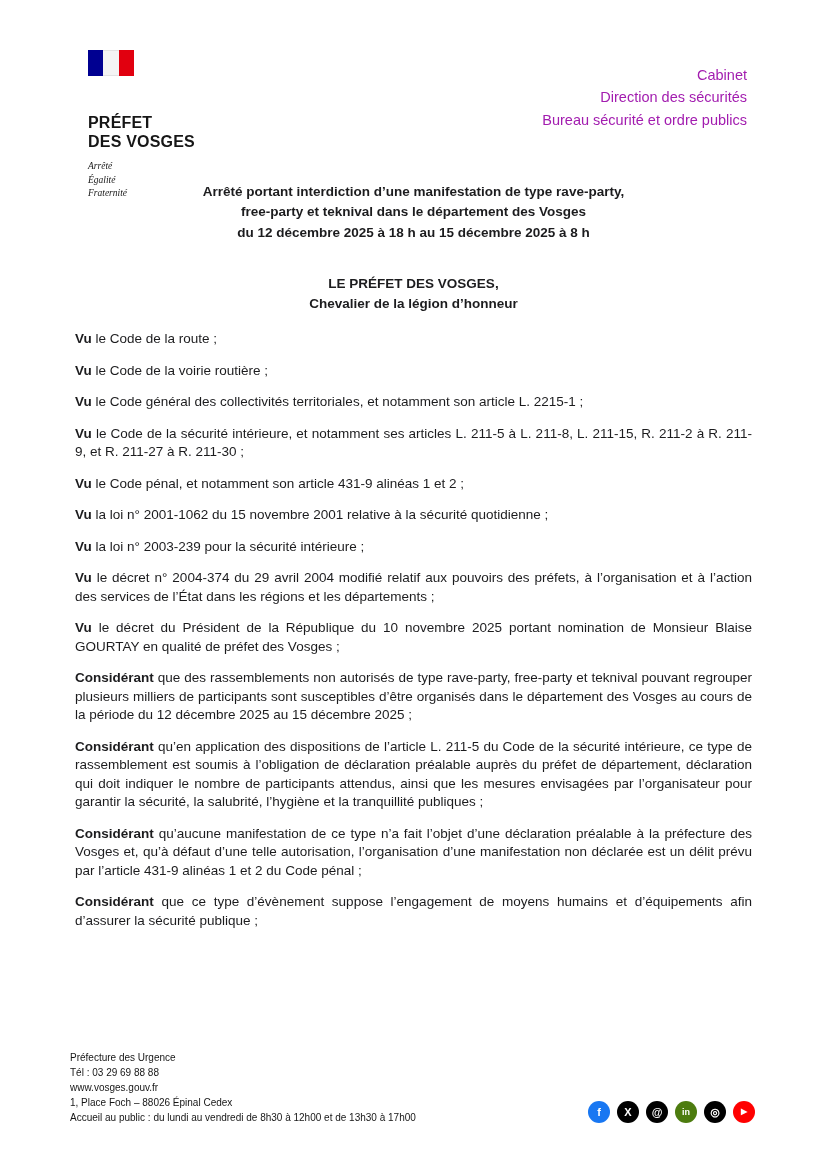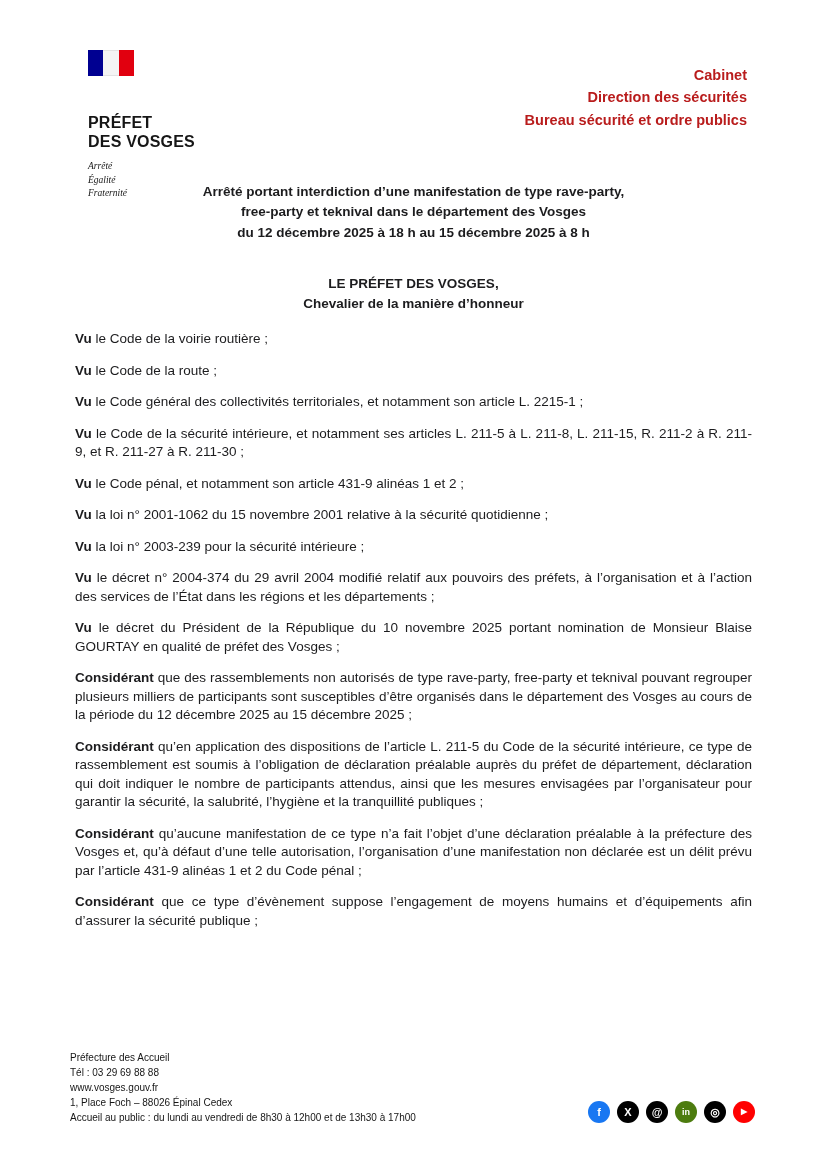--- a/index.html
+++ b/index.html
@@ -21,21 +21,21 @@
   .flag span { flex: 1; }
   .flag .b { background: #000091; }
   .flag .w { background: #f4f4f4; border-top: 1px solid #e2e2e2; border-bottom: 1px solid #e2e2e2; }
   .flag .r { background: #e1000f; }
   .logo-title { font-weight: bold; font-size: 16px; line-height: 1.18; letter-spacing: 0.2px; color: #161616; margin-top: 38px; }
   .motto { margin-top: 8px; font-family: "Liberation Serif", serif; font-style: italic; font-size: 9.5px; line-height: 1.45; color: #161616; }
 
   
   .service-block {
     position: absolute; right: 80px; top: 64px;
-    text-align: right; font-weight: bold; font-size: 14.5px; line-height: 1.55; color: #b91c1c;
+    text-align: right; font-weight: normal; font-size: 14.5px; line-height: 1.55; color: #a21caf;
   }
 
   
   .doc-title {
     position: absolute; top: 182px; left: 75px; right: 75px;
     text-align: center; font-weight: bold; font-size: 13.5px; line-height: 1.5; color: #1c1c1e;
   }
 
   
   .salutation {
@@ -98,41 +98,41 @@
   </div>
 
   <div class="doc-title">
     <div>Arrêté portant interdiction d’une manifestation de type rave-party,</div>
     <div>free-party et teknival dans le département des Vosges</div>
     <div>du 12 décembre 2025 à 18 h au 15 décembre 2025 à 8 h</div>
   </div>
 
   <div class="salutation">
     <div>LE PRÉFET DES VOSGES,</div>
-    <div>Chevalier de la manière d’honneur</div>
+    <div>Chevalier de la légion d’honneur</div>
   </div>
 
   <div class="body-text">
+      <p><strong>Vu</strong> le Code de la route ;</p>
       <p><strong>Vu</strong> le Code de la voirie routière ;</p>
-      <p><strong>Vu</strong> le Code de la route ;</p>
       <p><strong>Vu</strong> le Code général des collectivités territoriales, et notamment son article L. 2215-1 ;</p>
       <p><strong>Vu</strong> le Code de la sécurité intérieure, et notamment ses articles L. 211-5 à L. 211-8, L. 211-15, R. 211-2 à R. 211-9, et R. 211-27 à R. 211-30 ;</p>
       <p><strong>Vu</strong> le Code pénal, et notamment son article 431-9 alinéas 1 et 2 ;</p>
       <p><strong>Vu</strong> la loi n° 2001-1062 du 15 novembre 2001 relative à la sécurité quotidienne ;</p>
       <p><strong>Vu</strong> la loi n° 2003-239 pour la sécurité intérieure ;</p>
       <p><strong>Vu</strong> le décret n° 2004-374 du 29 avril 2004 modifié relatif aux pouvoirs des préfets, à l’organisation et à l’action des services de l’État dans les régions et les départements ;</p>
       <p><strong>Vu</strong> le décret du Président de la République du 10 novembre 2025 portant nomination de Monsieur Blaise GOURTAY en qualité de préfet des Vosges ;</p>
       <p><strong>Considérant</strong> que des rassemblements non autorisés de type rave-party, free-party et teknival pouvant regrouper plusieurs milliers de participants sont susceptibles d’être organisés dans le département des Vosges au cours de la période du 12 décembre 2025 au 15 décembre 2025 ;</p>
       <p><strong>Considérant</strong> qu’en application des dispositions de l’article L. 211-5 du Code de la sécurité intérieure, ce type de rassemblement est soumis à l’obligation de déclaration préalable auprès du préfet de département, déclaration qui doit indiquer le nombre de participants attendus, ainsi que les mesures envisagées par l’organisateur pour garantir la sécurité, la salubrité, l’hygiène et la tranquillité publiques ;</p>
       <p><strong>Considérant</strong> qu’aucune manifestation de ce type n’a fait l’objet d’une déclaration préalable à la préfecture des Vosges et, qu’à défaut d’une telle autorisation, l’organisation d’une manifestation non déclarée est un délit prévu par l’article 431-9 alinéas 1 et 2 du Code pénal ;</p>
       <p><strong>Considérant</strong> que ce type d’évènement suppose l’engagement de moyens humains et d’équipements afin d’assurer la sécurité publique ;</p>
     </div>
 
   <div class="footer-block">
-    <div class="fl">Préfecture des Accueil</div>
+    <div class="fl">Préfecture des Urgence</div>
     <div class="fl">Tél : 03 29 69 88 88</div>
     <div class="fl">www.vosges.gouv.fr</div>
     <div class="fl">1, Place Foch – 88026 Épinal Cedex</div>
     <div class="fl">Accueil au public : du lundi au vendredi de 8h30 à 12h00 et de 13h30 à 17h00</div>
   </div>
 
   <div class="social-row">
       <span class="soc" style="background: rgb(24, 119, 242);">f</span>
       <span class="soc" style="background: rgb(0, 0, 0);">X</span>
       <span class="soc" style="background: rgb(0, 0, 0);">@</span>

